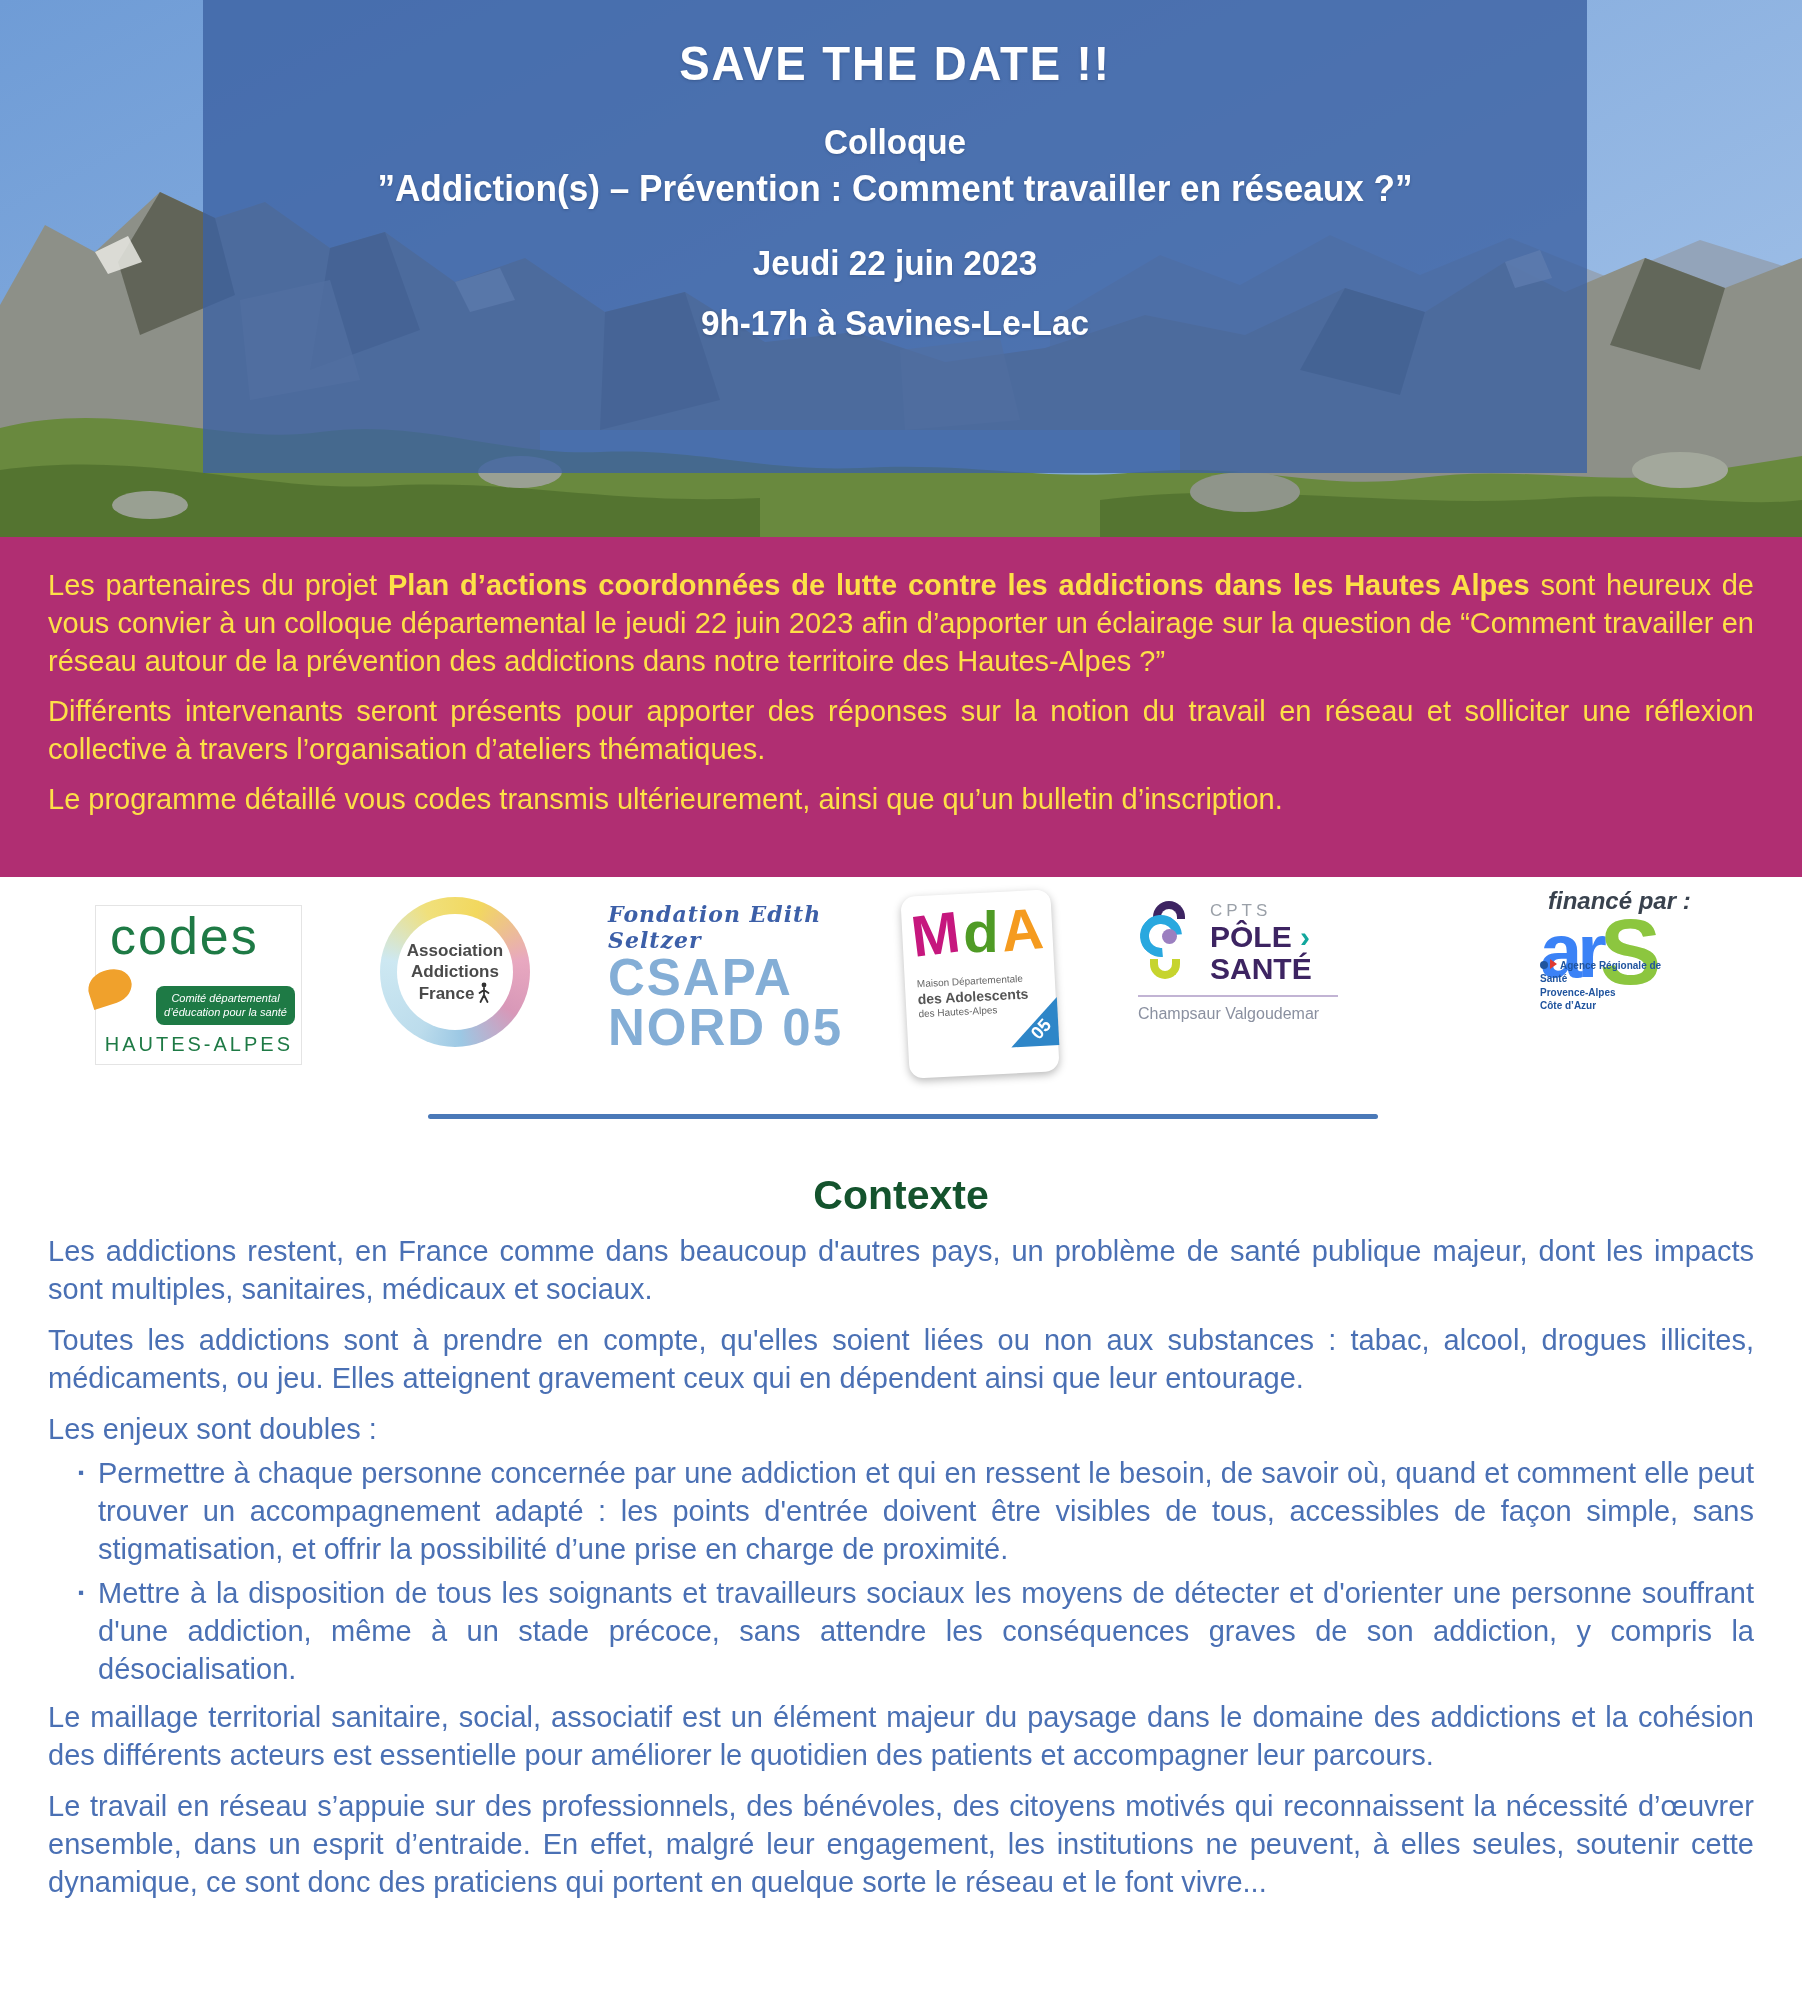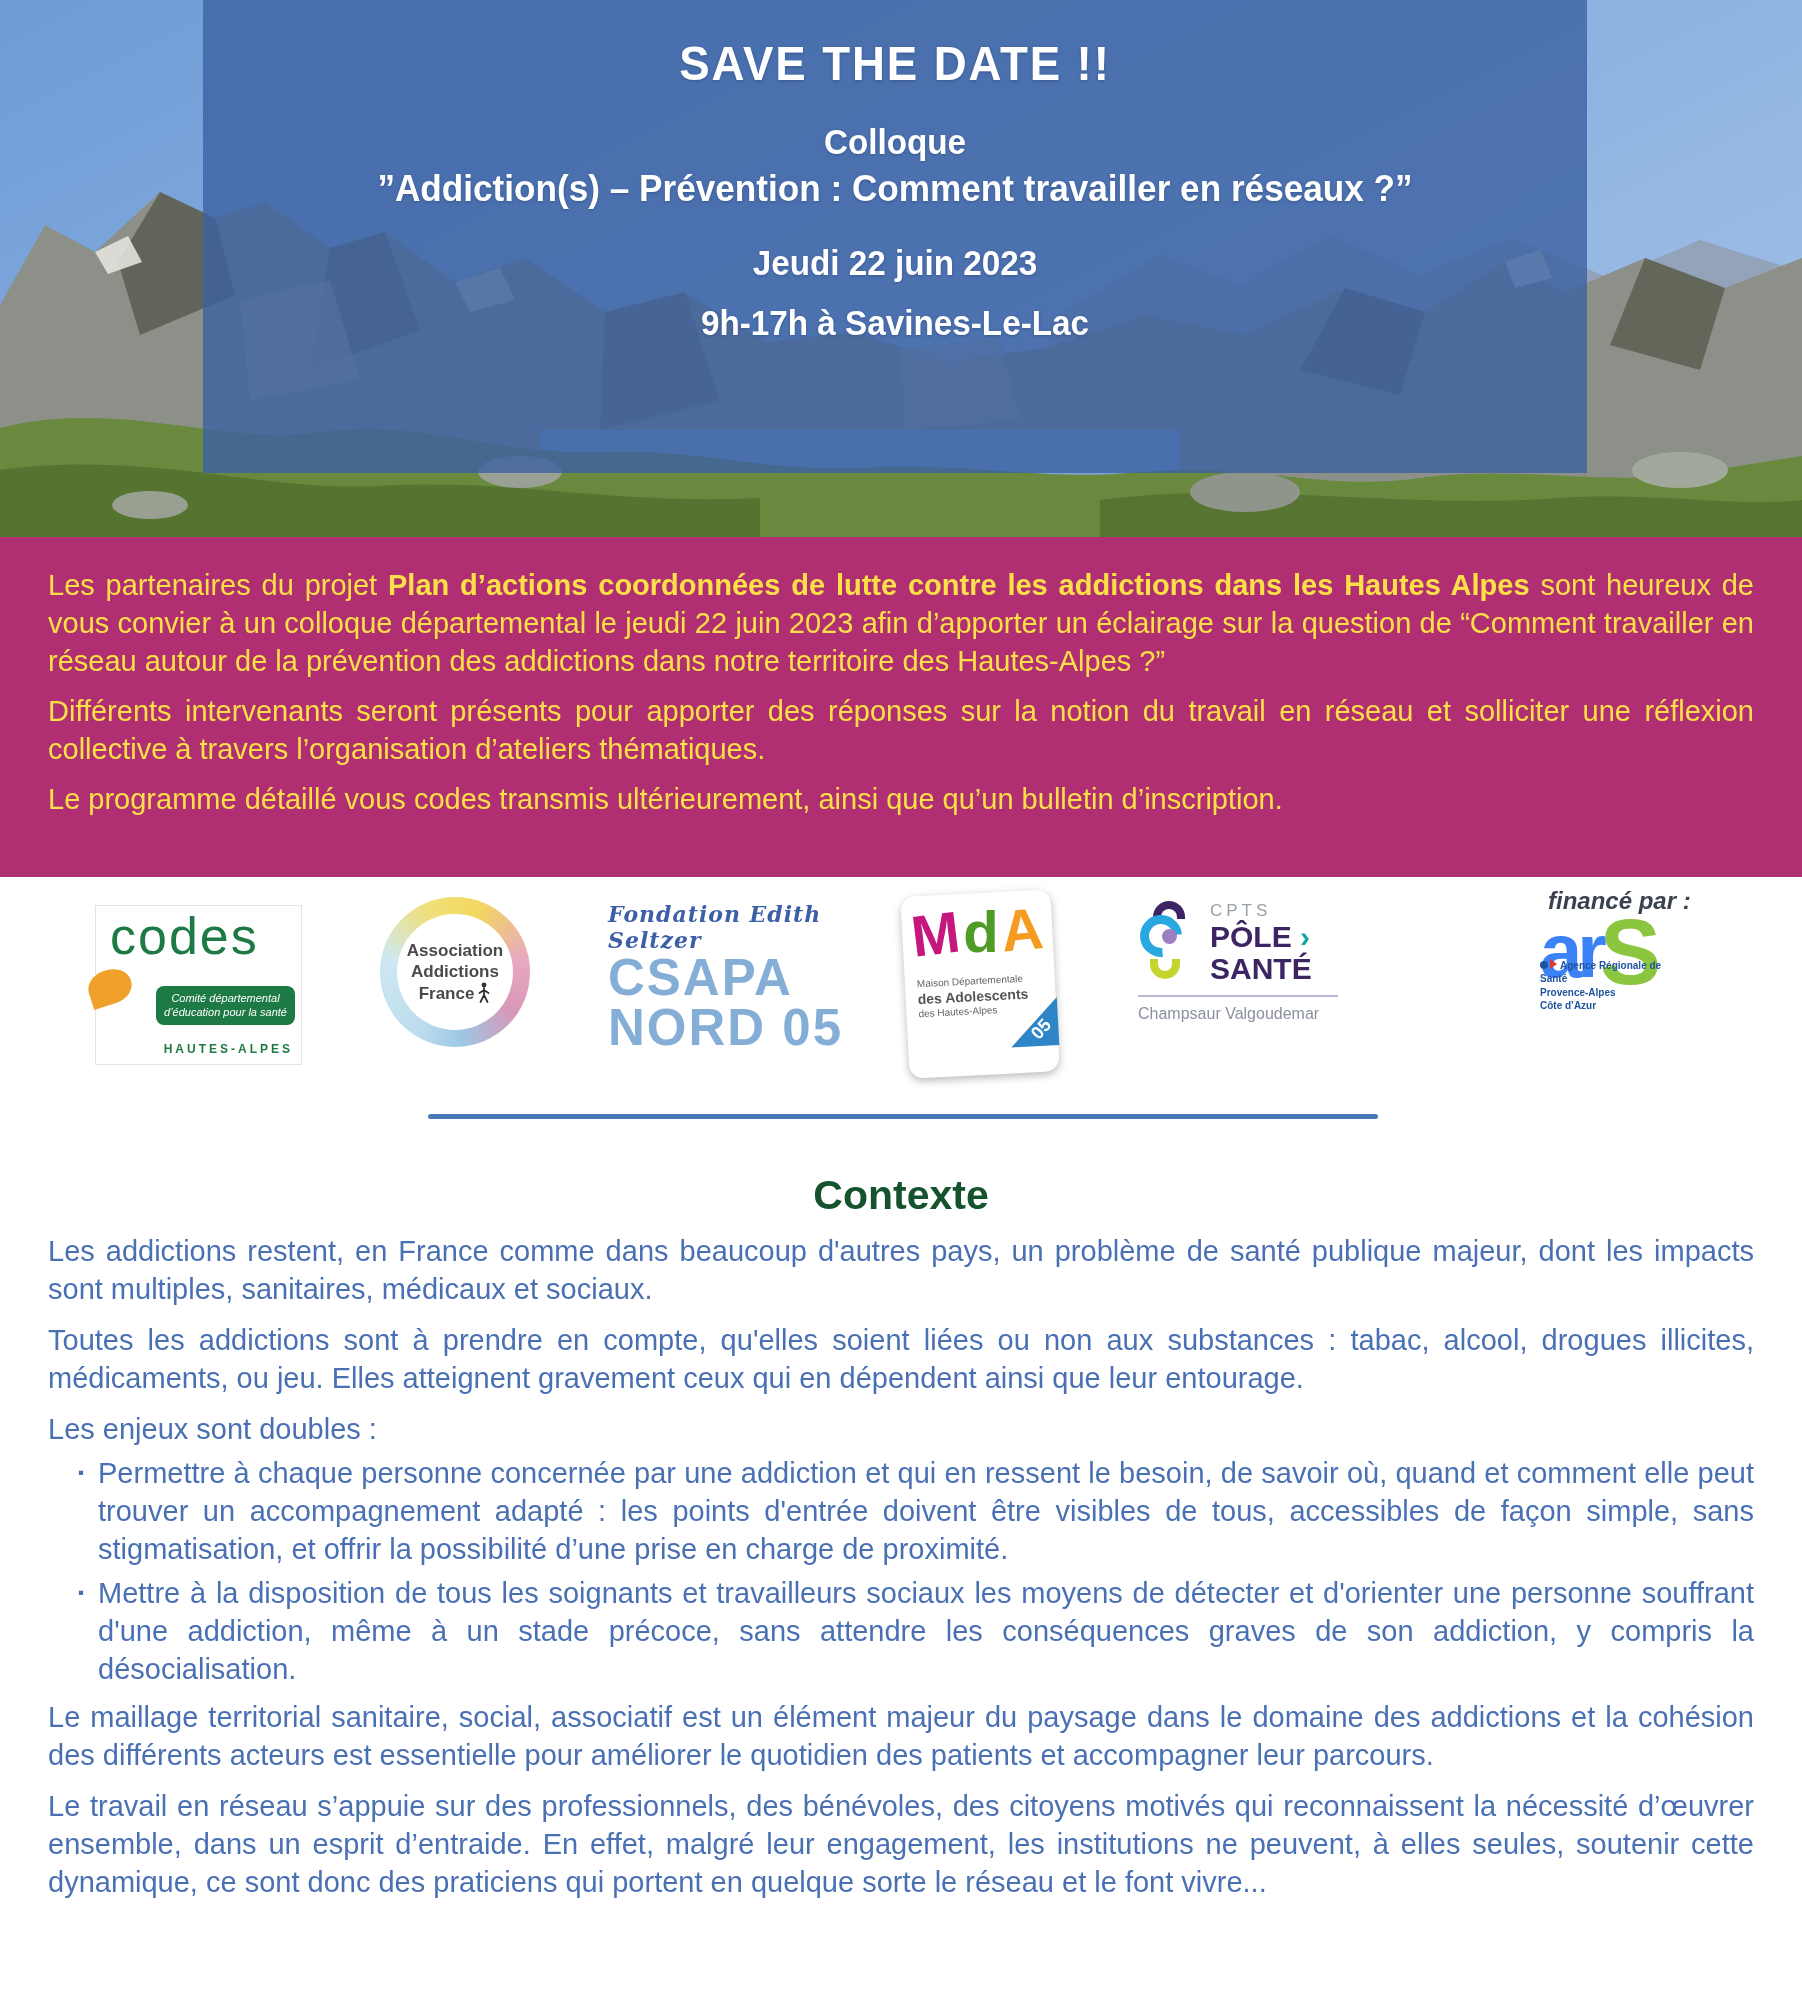--- a/index.html
+++ b/index.html
@@ -33,21 +33,21 @@
 
   
   .logos{position:absolute;top:877px;left:0;width:1802px;height:237px;background:#ffffff;}
   .logo{position:absolute;}
 
   
   .codes-box{left:95px;top:28px;width:205px;height:158px;background:#fff;border:1px solid #e4e4e4;}
   .codes-word{margin:4px 0 0 14px;font-size:52px;line-height:1;color:#1e7a45;font-weight:400;letter-spacing:2px;}
   .codes-swoosh{position:absolute;left:-8px;top:64px;width:44px;height:34px;background:#f0a12c;border-radius:60% 60% 60% 0/65% 65% 65% 0;transform:rotate(-18deg);}
   .codes-band{position:absolute;left:60px;top:80px;right:6px;background:#1e7a45;color:#fff;border-radius:8px;font-size:11px;font-style:italic;text-align:center;padding:5px 2px;line-height:1.3;}
-  .codes-region{position:absolute;bottom:8px;left:0;right:8px;text-align:right;color:#1e7a45;font-weight:700;font-size:12px;letter-spacing:3px;}
+  .codes-region{position:absolute;bottom:8px;left:0;right:8px;text-align:right;color:#1e7a45;font-weight:400;font-size:20px;letter-spacing:3px;}
 
   
   .af-ring{left:380px;top:20px;width:150px;height:150px;border-radius:50%;
     background:conic-gradient(from 210deg,#bcdcec 0deg,#cde8f2 70deg,#f0e07c 125deg,#f2d85e 170deg,#e8a8c0 230deg,#d898b8 275deg,#9cc8e4 325deg,#bcdcec 360deg);}
   .af-inner{position:absolute;inset:17px;background:#fff;border-radius:50%;display:flex;flex-direction:column;justify-content:center;align-items:center;color:#4a4a4a;font-size:17px;font-weight:600;line-height:1.25;}
   .af-row{display:flex;align-items:flex-end;gap:3px;}
 
   
   .csapa-box{left:608px;top:24px;width:240px;text-align:left;}
   .csapa-script{font-family:"DejaVu Serif",serif;font-style:italic;font-weight:700;color:#3c5fa8;font-size:22px;letter-spacing:1px;}

